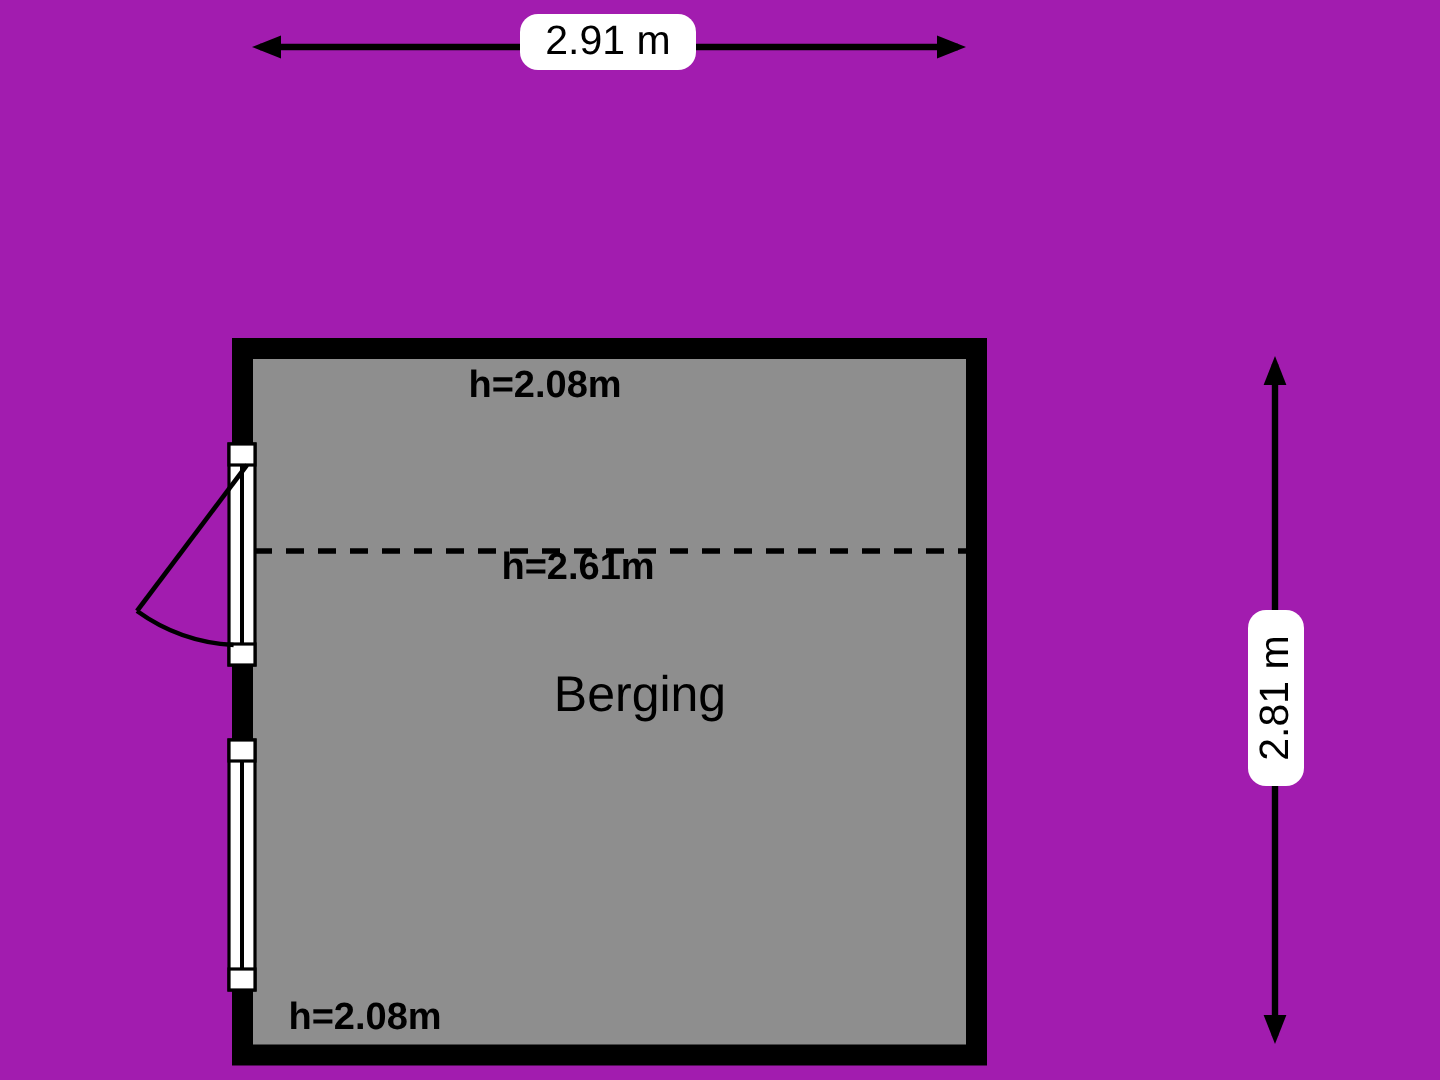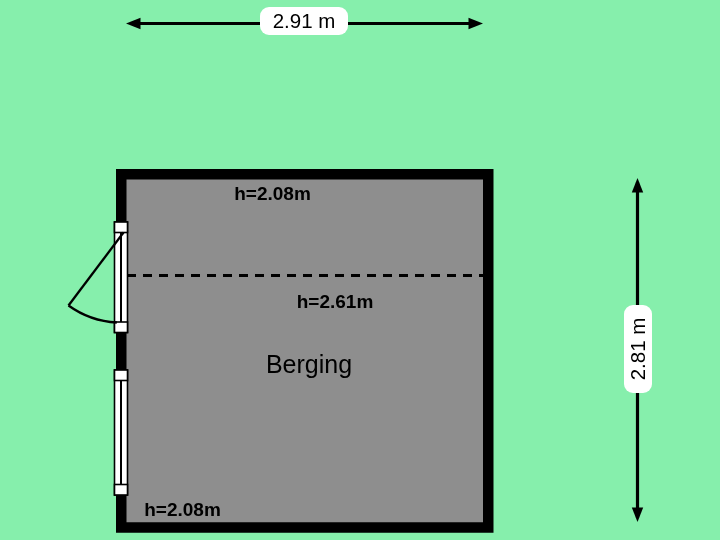--- a/index.html
+++ b/index.html
@@ -1,20 +1,20 @@
 <!DOCTYPE html>
 <html><head>
 <meta charset="utf-8">
 <style>
   html, body { margin: 0; padding: 0; background: #ffffff; }
   .stage {
     position: relative;
     width: 720px;
     height: 540px;
-    background: #86efac;
+    background: #a21caf;
     font-family: "Liberation Sans", sans-serif;
     overflow: hidden;
   }
   .stage svg { position: absolute; left: 0; top: 0; }
   .lbl {
     position: absolute;
     transform: translate(-50%, -50%);
     color: #000000;
     white-space: nowrap;
     line-height: 1;
@@ -29,22 +29,22 @@
     align-items: center;
     justify-content: center;
     font-size: 20.5px;
     color: #000000;
     white-space: nowrap;
     line-height: 1;
   }
   .pill-width { left: 260px; top: 7px; width: 88px; height: 28px; }
   .pill-height { left: 593.5px; top: 335px; width: 88px; height: 28px; transform: rotate(-90deg); }
   .pos-hnote-top    { left: 272.5px; top: 192.5px; }
-  .pos-hnote-middle { left: 289px;   top: 301px; margin-left: 46px; }
-  .pos-room-name    { left: 309px;   top: 348px; margin-top: 16px; }
+  .pos-hnote-middle { left: 289px;   top: 284px; }
+  .pos-room-name    { left: 320px;   top: 348px; }
   .pos-hnote-bottom { left: 182.5px; top: 509px; }
 </style>
 </head>
 <body>
 
 <div class="stage">
 
   <svg width="720" height="540" viewBox="0 0 720 540">
 
     <rect x="121.25" y="174.25" width="367" height="353.25" fill="#8e8e8e" stroke="#000000" stroke-width="10.5"></rect>

